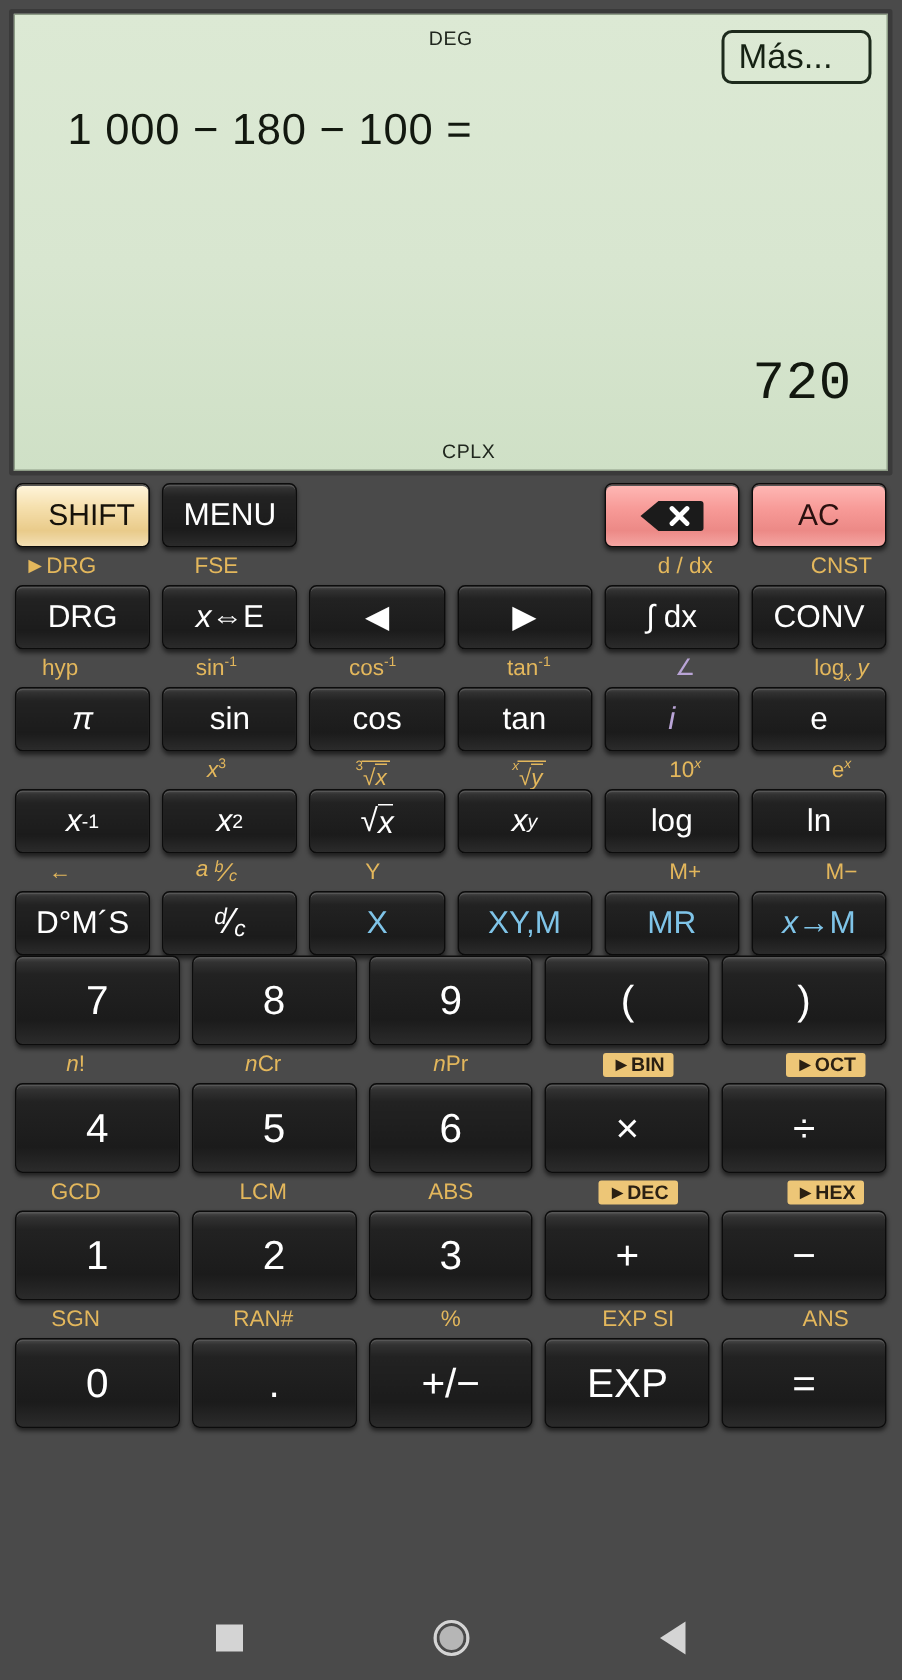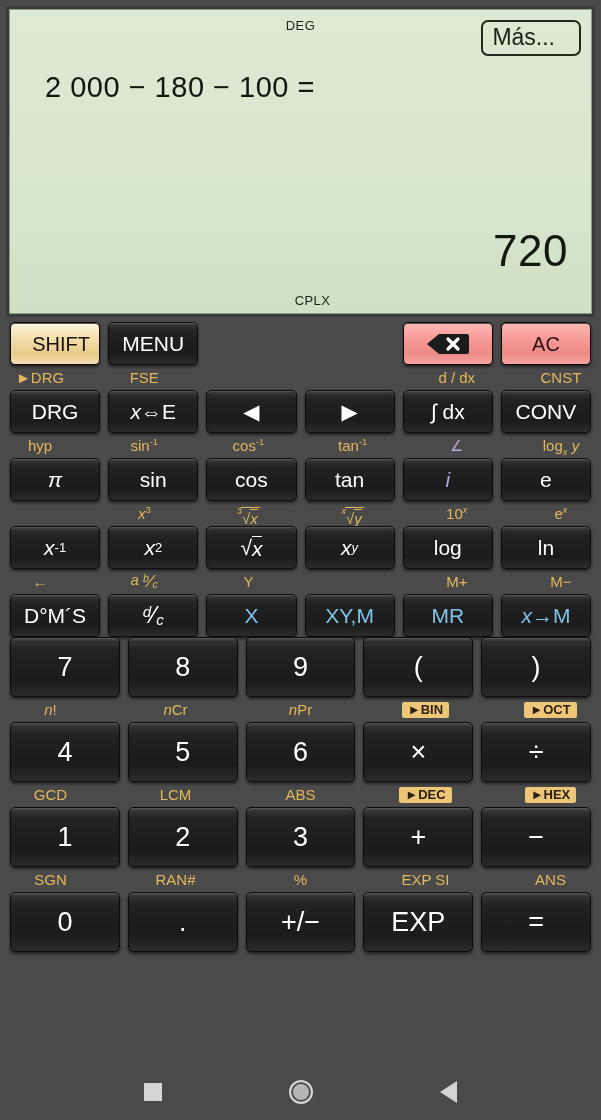--- a/index.html
+++ b/index.html
@@ -50,23 +50,24 @@
     position: absolute;
     top: 62px; left: 36px;
     font-size: 29px;
     color: #12180f;
     letter-spacing: .5px;
     white-space: nowrap;
   }
   .disp-result {
     position: absolute;
     right: 24px; bottom: 38px;
-    font-size: 44px;
+    font-size: 36px;
     color: #12180f;
     letter-spacing: .5px;
+    font-family: Liberation Mono, monospace;
   }
 
   
   .keypad { padding: 5px 6px 0 6px; }
 
   .krow { display: flex; }
   .kcell { flex: 1 1 0; min-width: 0; padding: 0 4px; }
 
   
   .lrow { display: flex; height: 25px; align-items: center; gap: 36px; }
@@ -167,21 +168,21 @@
   }
 </style>
 </head>
 <body>
 
 <div class="display-wrap">
   <div class="disp-annunc disp-deg">DEG</div>
 
   <button class="mas-btn">Más...</button>
 
-  <div class="disp-expr">2 000 − 180 − 100 =</div>
+  <div class="disp-expr">1 000 − 180 − 100 =</div>
 
   <div class="disp-result">720</div>
 
   <div class="disp-annunc disp-cplx">CPLX</div>
 </div>
 
 <div class="keypad">
   <div id="function-rows">
       <div class="krow">
         <div class="kcell">

